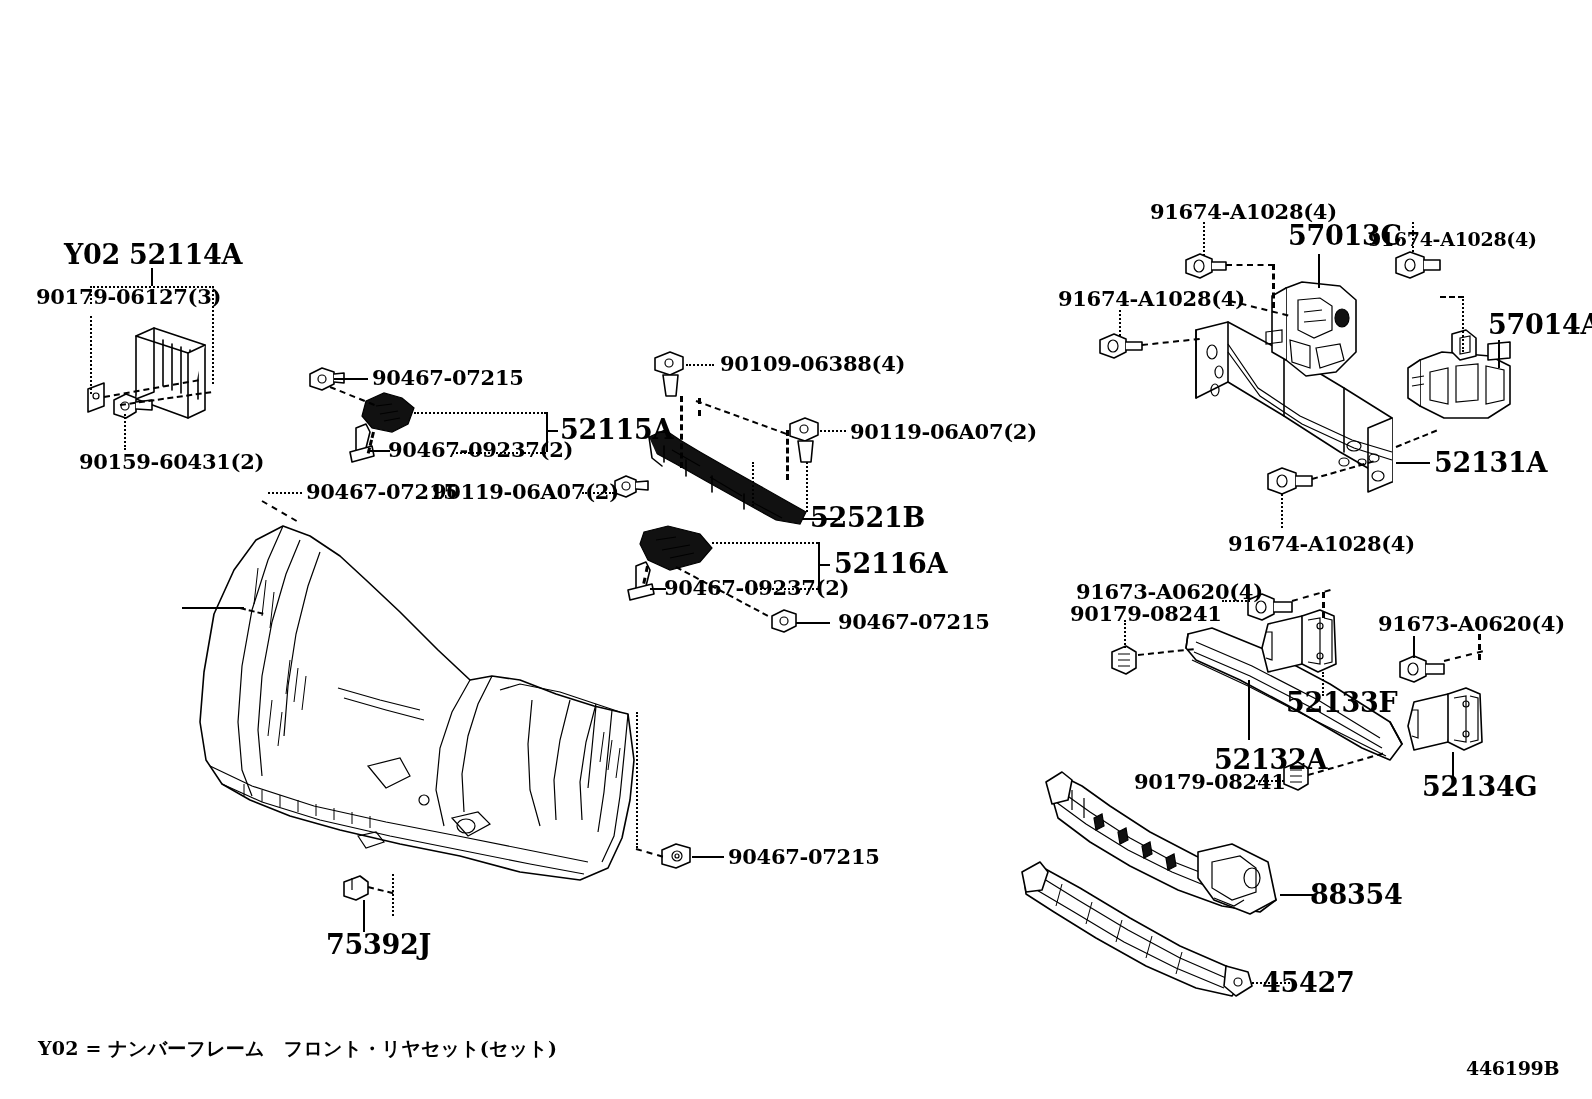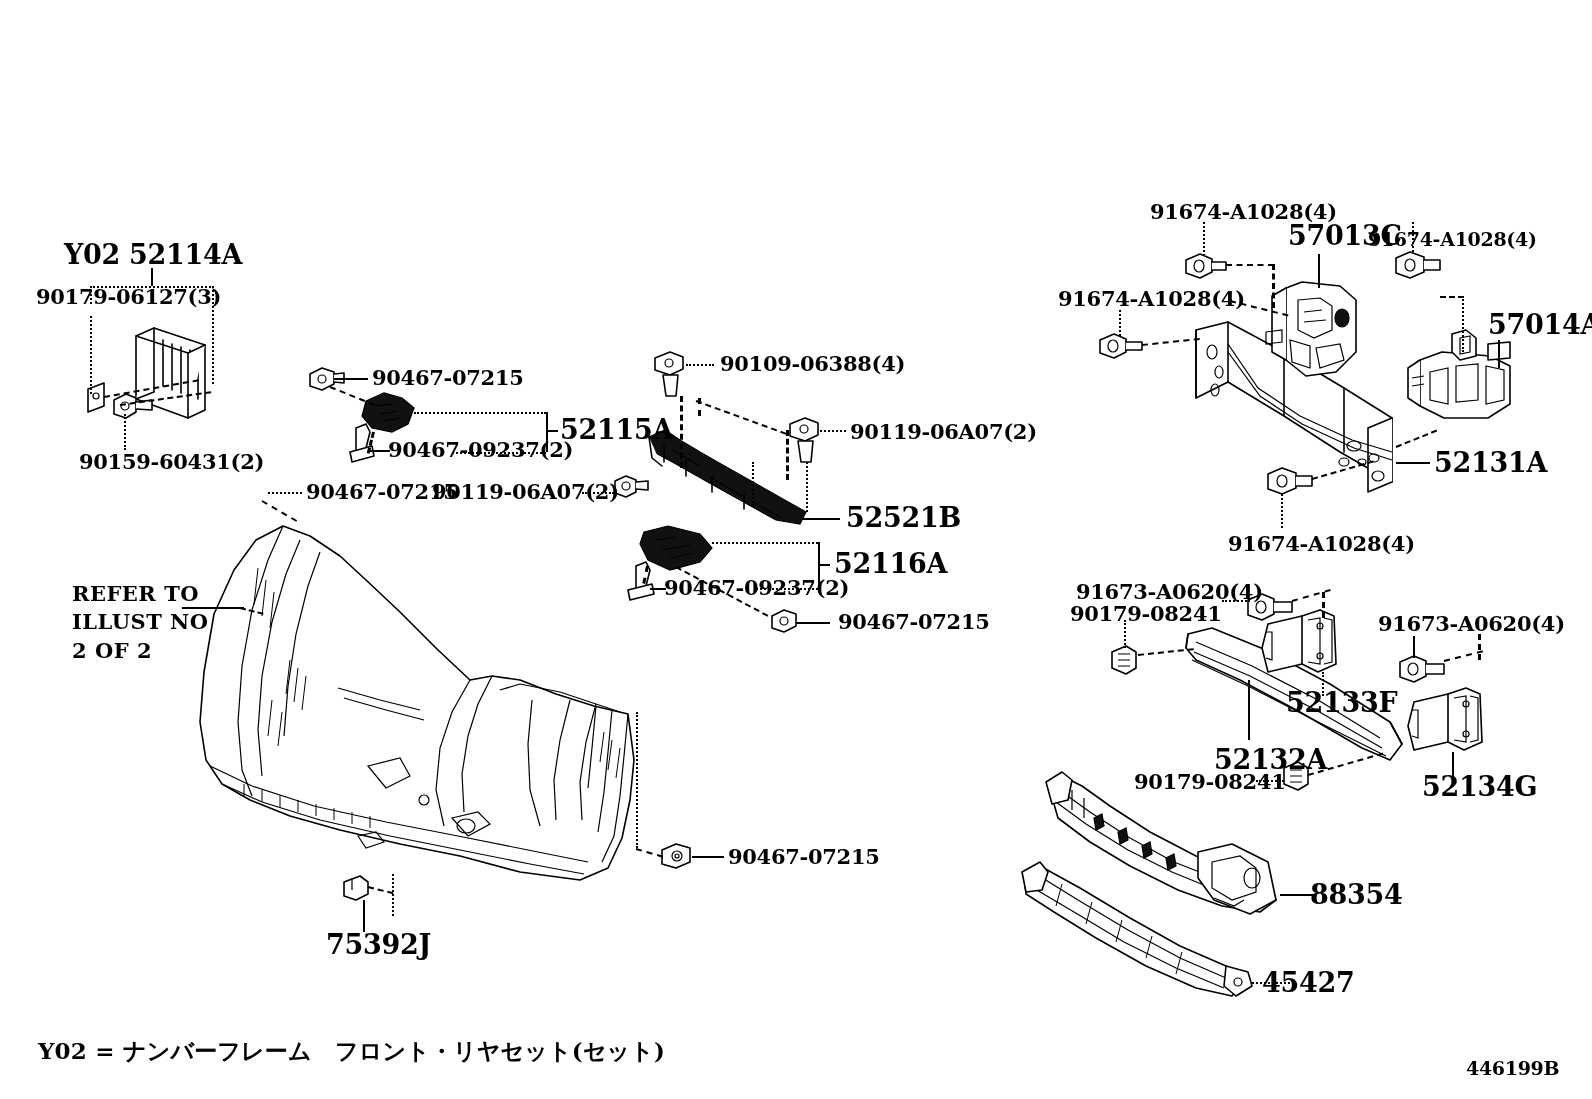--- a/index.html
+++ b/index.html
@@ -29,21 +29,21 @@
   .lbl.sm  { font-size: 19px; }
   .lbl.md  { font-size: 21px; }
   .lbl.xl  { font-size: 27px; }
   .lbl.refer {
     font-size: 21px;
     letter-spacing: 0.5px;
     line-height: 1.35;
     white-space: pre;
   }
   .lbl.legend {
-    font-size: 23px;
+    font-size: 19px;
     font-weight: bold;
     letter-spacing: 0.2px;
   }
   .lbl.diagid {
     font-size: 19px;
     font-weight: bold;
   }
   
   .ldr {
     position: absolute;
@@ -489,29 +489,26 @@
 
   <div class="lbl md" style="left:372px; top:366px;">90467-07215</div>
   <div class="lbl md" style="left:388px; top:438px;">90467-09237(2)</div>
   <div class="lbl xl" style="left:560px; top:415px;text-align:right;">52115A</div>
 
   <div class="lbl md" style="left:306px; top:480px;">90467-07215</div>
   <div class="lbl md" style="left:432px; top:480px;">90119-06A07(2)</div>
 
   <div class="lbl md" style="left:720px; top:352px;">90109-06388(4)</div>
   <div class="lbl md" style="left:850px; top:420px;">90119-06A07(2)</div>
-  <div class="lbl xl" style="left:846px; top:503px;">52521B</div>
+  <div class="lbl xl" style="left:810px; top:503px;">52521B</div>
 
   <div class="lbl xl" style="left:834px; top:549px;">52116A</div>
   <div class="lbl md" style="left:664px; top:576px;">90467-09237(2)</div>
   <div class="lbl md" style="left:838px; top:610px;">90467-07215</div>
 
-  <div class="lbl refer" style="left:72px; top:580px;">REFER TO
-ILLUST NO
-2 OF 2</div>
 
   <div class="lbl xl" style="left:326px; top:930px;">75392J</div>
   <div class="lbl md" style="left:728px; top:845px;">90467-07215</div>
 
   <div class="lbl md" style="left:1150px; top:200px;">91674-A1028(4)</div>
   <div class="lbl xl" style="left:1288px; top:221px;">57013C</div>
   <div class="lbl sm" style="left:1368px; top:229px;">91674-A1028(4)</div>
   <div class="lbl md" style="left:1058px; top:287px;">91674-A1028(4)</div>
   <div class="lbl xl" style="left:1488px; top:310px;">57014A</div>
   <div class="lbl xl" style="left:1434px; top:448px;">52131A</div>

